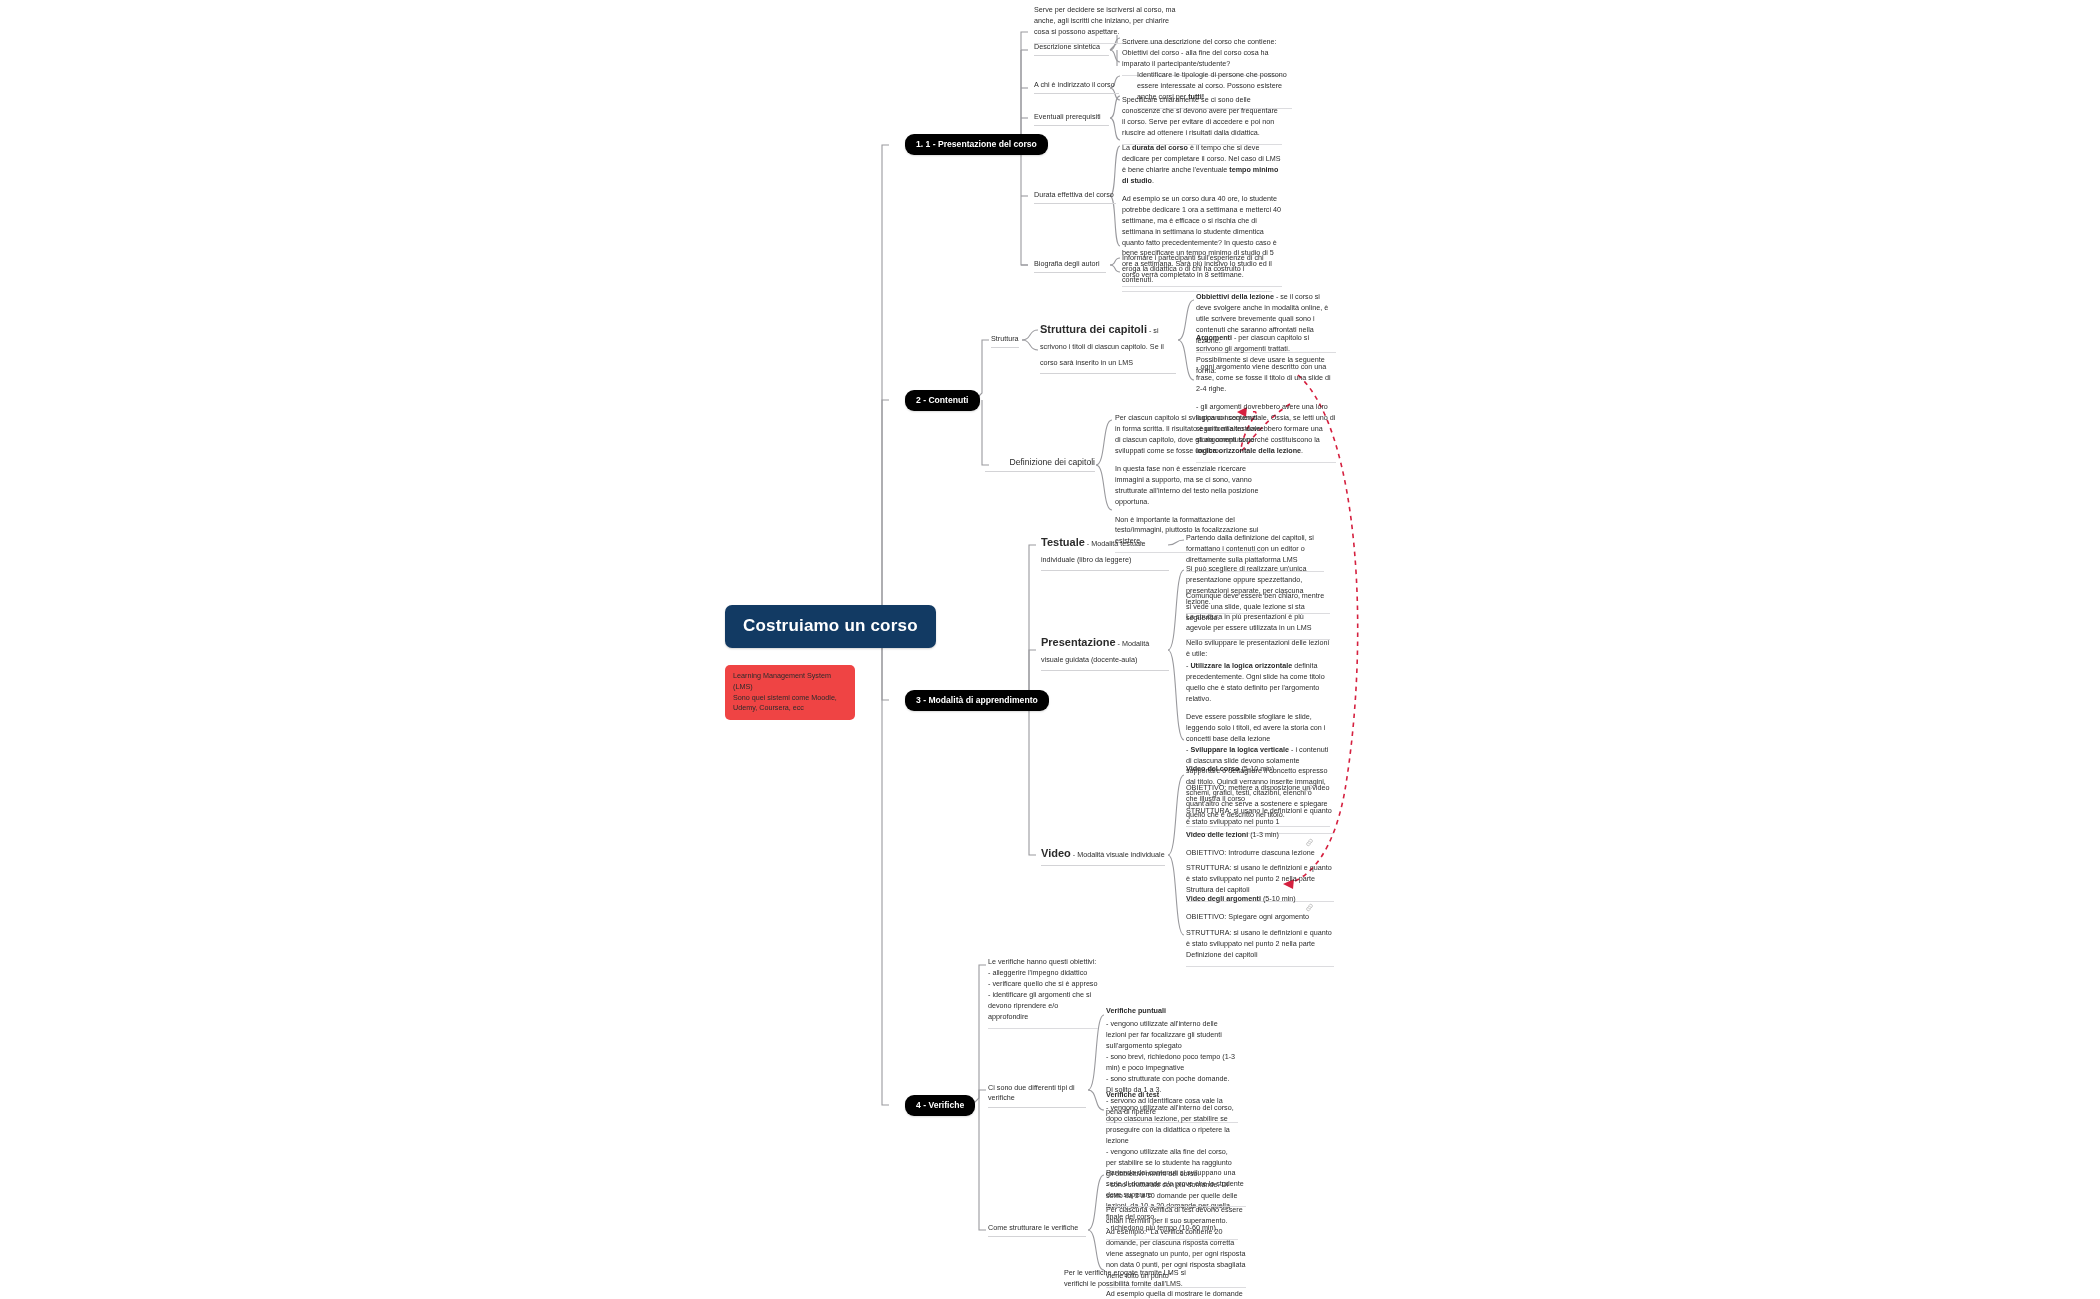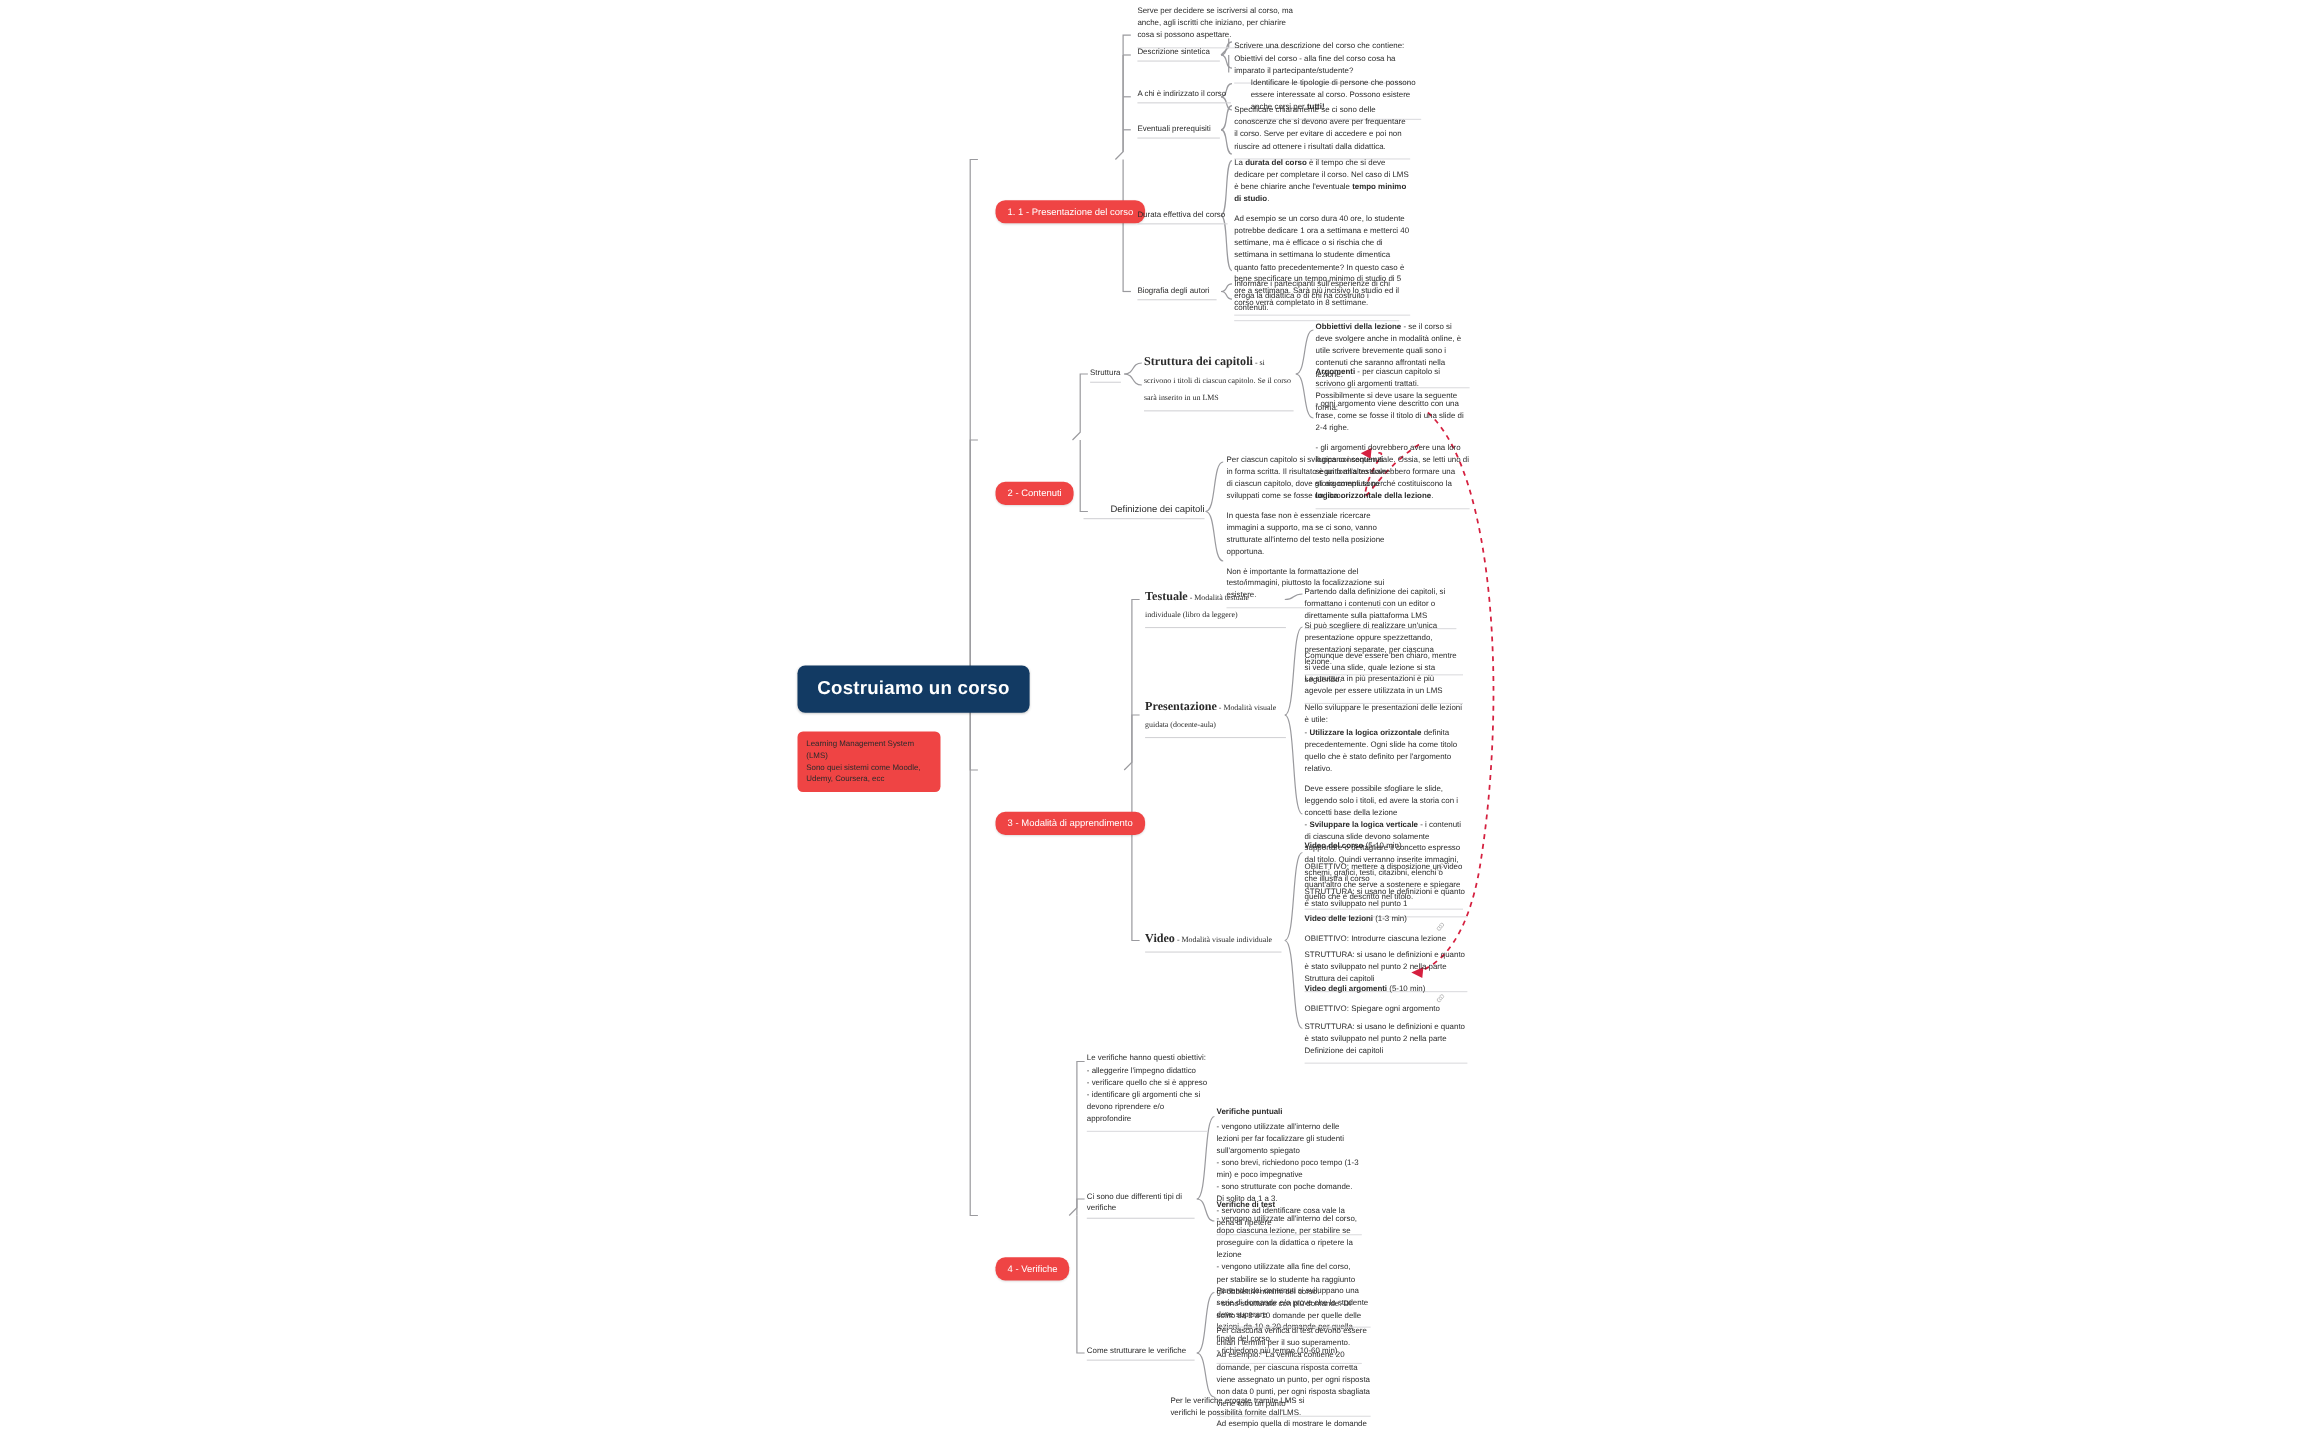--- a/index.html
+++ b/index.html
@@ -42,42 +42,41 @@
     color: #2b2b2b;
     font-size: 7.2px;
     line-height: 1.5;
     padding: 6px 8px;
     width: 130px;
   }
 
   
   .branch-node {
     position: absolute;
-    background: #ef4444;
+    background: #000000;
     color: #ffffff;
     border-radius: 9px;
     font-size: 8.6px;
-    font-weight: normal;
+    font-weight: bold;
     padding: 5px 11px 6px 11px;
     white-space: nowrap;
     box-shadow: 0 1px 2px rgba(0,0,0,.14);
-    margin-top: 48px;
   }
 
   
   .topic {
     position: absolute;
     color: #2b2b2b;
     border-bottom: 1px solid #d3d3d6;
     padding-bottom: 3px;
     line-height: 1.45;
   }
   .topic.small   { font-size: 7.2px; }
   .topic.medium  { font-size: 8.6px; }
-  .topic.large   { font-size: 11px; font-weight: bold; font-family: Liberation Serif, serif; }
+  .topic.large   { font-size: 11px; font-weight: bold; }
   .topic .lead   { font-weight: bold; }
   .topic .sub    { font-weight: normal; font-size: 7.2px; }
 
   
   .leaf {
     position: absolute;
     color: #2b2b2b;
     font-size: 7.2px;
     line-height: 1.52;
     border-bottom: 1px solid #dcdcdf;

